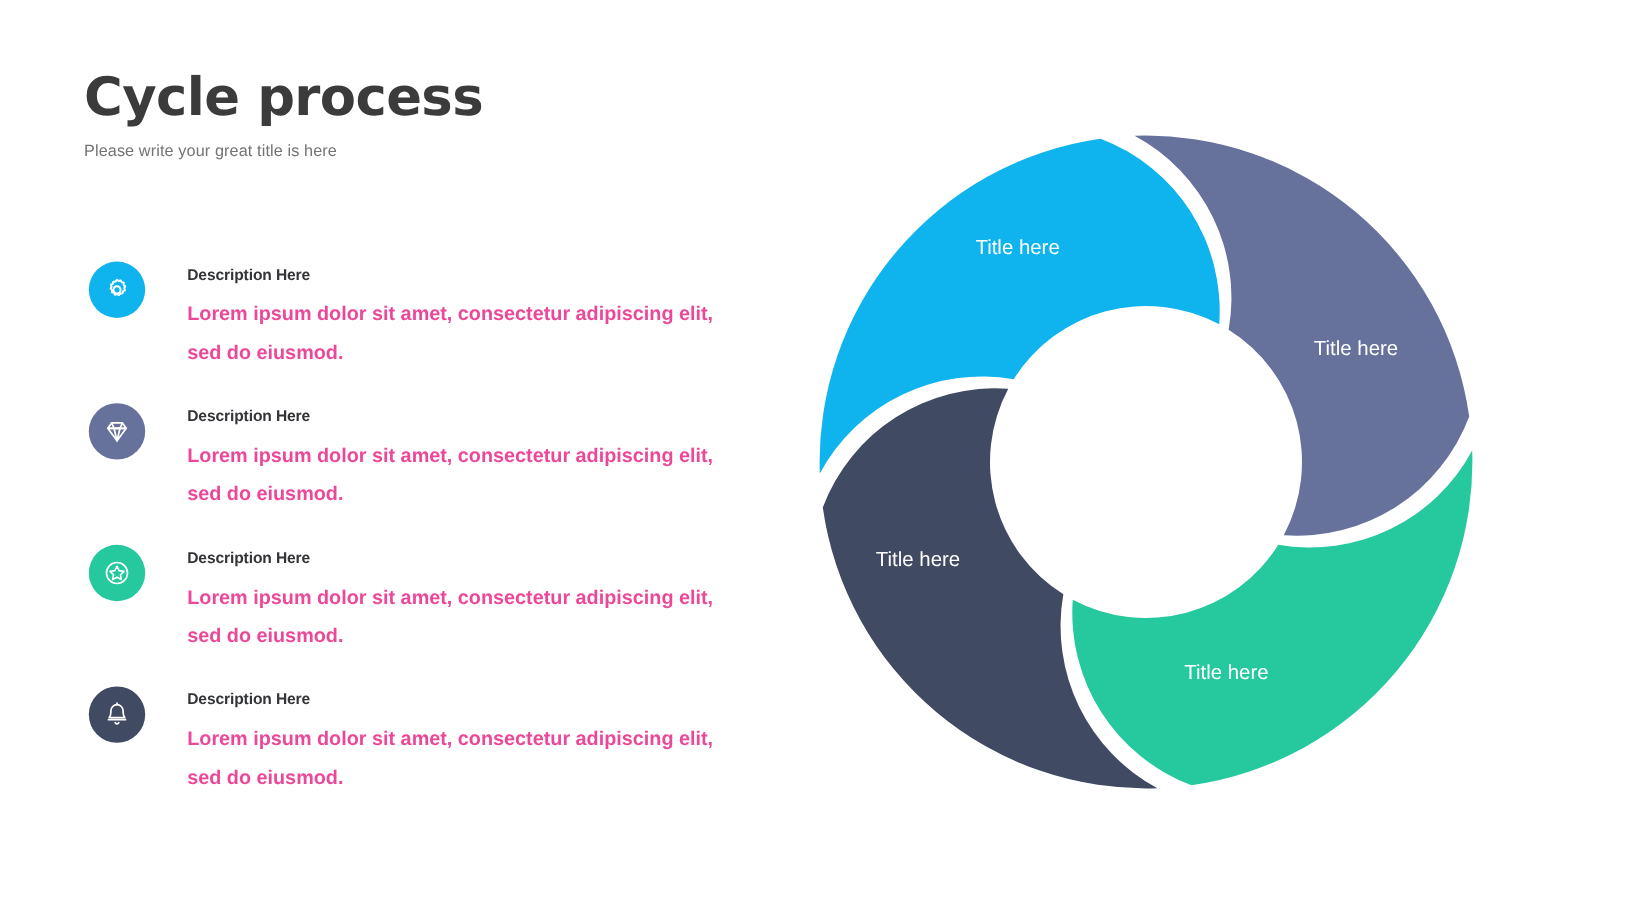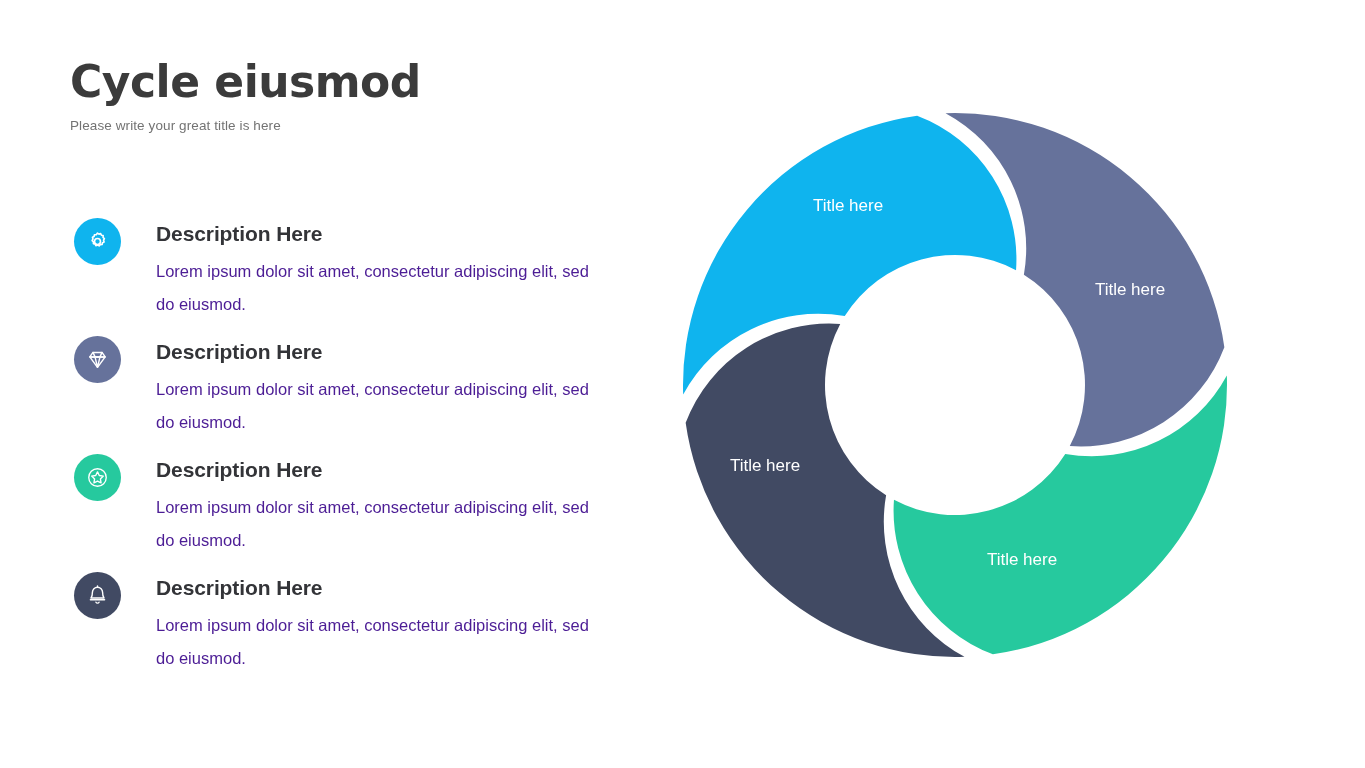--- a/index.html
+++ b/index.html
@@ -63,36 +63,36 @@
     width: 47px;
     height: 47px;
     border-radius: 50%;
     display: flex;
     align-items: center;
     justify-content: center;
   }
   .item-icon svg { display: block; }
 
   .item-title {
-    font-size: 21px;
+    font-size: 13px;
     font-weight: 700;
     color: #333438;
     margin: 0;
     line-height: 1.2;
     padding-top: 8px;
     letter-spacing: -0.1px;
   }
 
   .item-body {
     font-size: 16.5px;
-    color: #4c1d95;
+    color: #ec4899;
     line-height: 1.98;
     margin: 9px 0 0 0;
     max-width: 440px;
-    font-weight: 400;
+    font-weight: 700;
   }
 
   
   .diagram {
     position: absolute;
     left: 662px;
     top: 95px;
     width: 600px;
     height: 600px;
   }
@@ -103,21 +103,21 @@
     font-size: 17px;
     fill: #ffffff;
     text-anchor: middle;
     dominant-baseline: middle;
   }
 </style>
 </head>
 <body>
 
 <div class="left-col">
-  <h1 class="page-title">Cycle eiusmod</h1>
+  <h1 class="page-title">Cycle process</h1>
   <p class="page-subtitle">Please write your great title is here</p>
 </div>
 
 <div class="items">
 
   <div class="item">
     <span class="item-icon" style="background:#0FB4EE">
       <svg width="23" height="23" viewBox="0 0 24 24" fill="none" stroke="#ffffff" stroke-width="1.7" stroke-linecap="round" stroke-linejoin="round">
         <path d="M12 3.2l1.5 1.1 1.8-.5.8 1.7 1.8.4-.1 1.9 1.4 1.3-.9 1.6.6 1.8-1.7.8-.4 1.8-1.9.1-1.2 1.4-1.6-.9-1.8.6-.8-1.7-1.8-.4.1-1.9-1.4-1.3.9-1.6-.6-1.8 1.7-.8.4-1.8 1.9-.1z"></path>
         <circle cx="12" cy="12" r="3.1"></circle>

